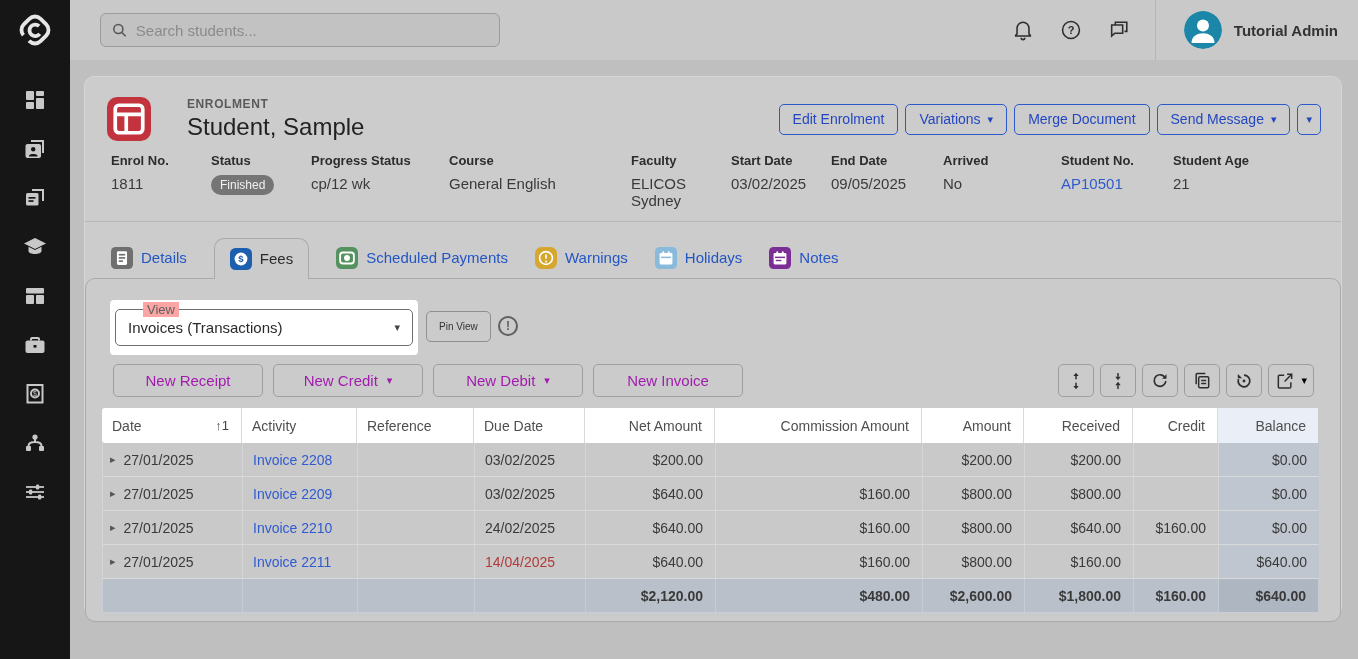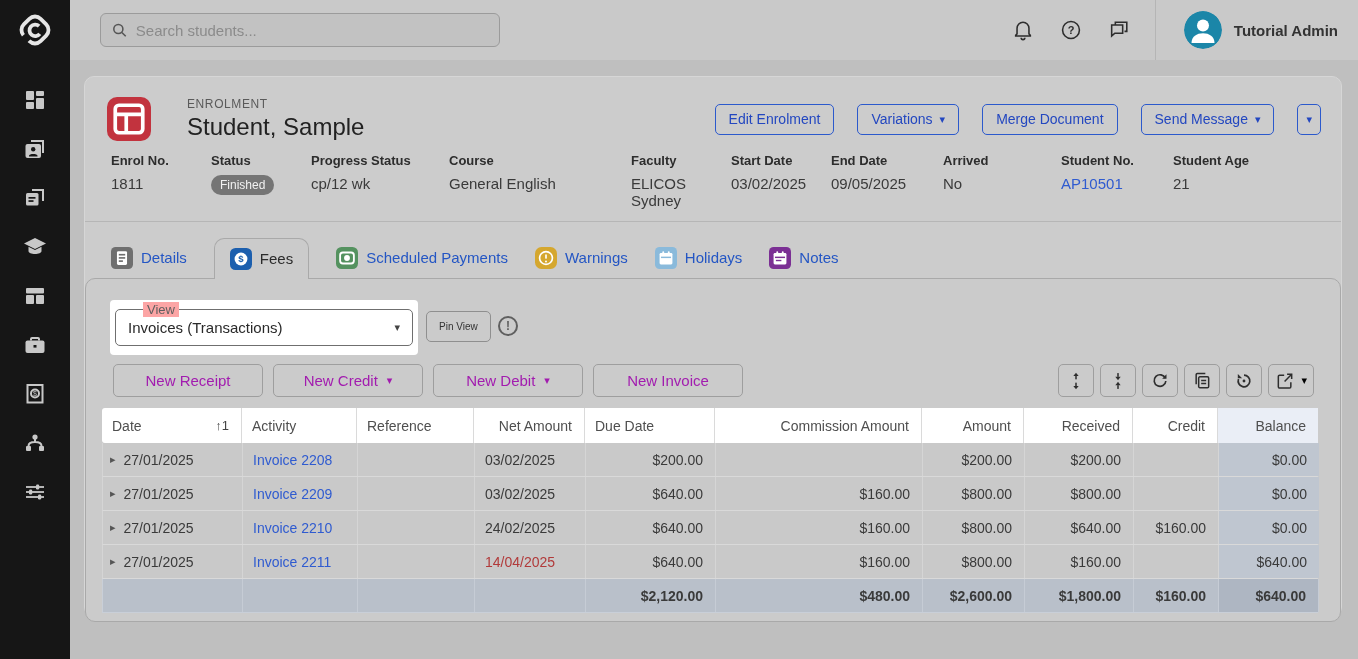--- a/index.html
+++ b/index.html
@@ -24,24 +24,24 @@
   .avatar { width:38px; height:38px; border-radius:50%; overflow:hidden; }
   .user-name { font-size:15px; font-weight:bold; color:#333; margin:0 20px 0 12px; }
 
   
   .content { position:absolute; left:70px; top:60px; width:1288px; height:599px; }
   .card { position:absolute; left:14px; top:16px; width:1258px; height:541px; background:#cccccc; border:1px solid #d6d6d6; border-radius:10px; }
 
   .card-header { display:flex; align-items:center; padding:14px 20px 4px 22px; height:74px; }
   .enr-icon { width:44px; height:44px; flex:0 0 44px; }
   .titles { margin-left:36px; }
-  .kicker { font-size:12px; letter-spacing:.6px; color:#5a5a5a; font-weight:normal; }
+  .kicker { font-size:12px; letter-spacing:.6px; color:#5a5a5a; font-weight:bold; }
   .page-title { font-size:24px; font-weight:normal; color:#222; margin-top:2px; }
   .hdr-actions { margin-left:auto; display:flex; gap:7px; align-items:center; }
-  .btn-blue { height:31px; border:1px solid #2b59cc; border-radius:5px; background:transparent; color:#2347c0; font-family:"Liberation Sans",sans-serif; font-size:14px; padding:0 13px; display:flex; align-items:center; gap:7px; cursor:pointer;margin-left:16px; }
+  .btn-blue { height:31px; border:1px solid #2b59cc; border-radius:5px; background:transparent; color:#2347c0; font-family:"Liberation Sans",sans-serif; font-size:14px; padding:0 13px; display:flex; align-items:center; gap:7px; cursor:pointer; }
   .btn-blue.square { padding:0 8px; }
   .caret { font-size:11px; line-height:1; }
 
   .info-row { display:flex; padding:2px 0 12px 26px; }
   .field { flex:0 0 auto; }
   .f-label { font-size:13px; font-weight:bold; color:#2d2d2d; }
   .f-value { font-size:15px; color:#3a3a3a; margin-top:7px; }
   .badge { display:inline-block; background:#757575; color:#f1f1f1; font-size:12px; padding:3px 9px; border-radius:11px; }
   .link { color:#2f5bd0; text-decoration:none; cursor:pointer; }
   .card-divider { border-bottom:1px solid #b6b6b6; }
@@ -438,25 +438,25 @@
             <div class="th">
                 <span>Date</span>
                 <span class="sort">↑1</span>
               </div>
             <div class="th">
                 <span>Activity</span>
               </div>
             <div class="th">
                 <span>Reference</span>
               </div>
+            <div class="th">
+                <span>Due Date</span>
+              </div>
             <div class="th num">
                 <span>Net Amount</span>
-              </div>
-            <div class="th">
-                <span>Due Date</span>
               </div>
             <div class="th num">
                 <span>Commission Amount</span>
               </div>
             <div class="th num">
                 <span>Amount</span>
               </div>
             <div class="th num">
                 <span>Received</span>
               </div>

